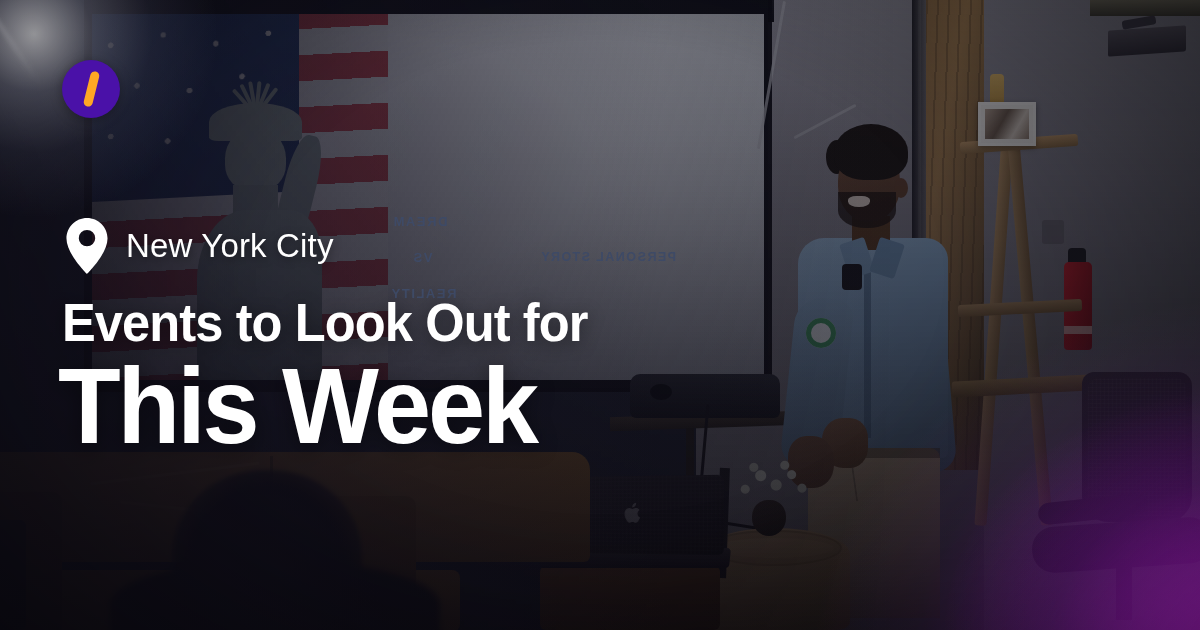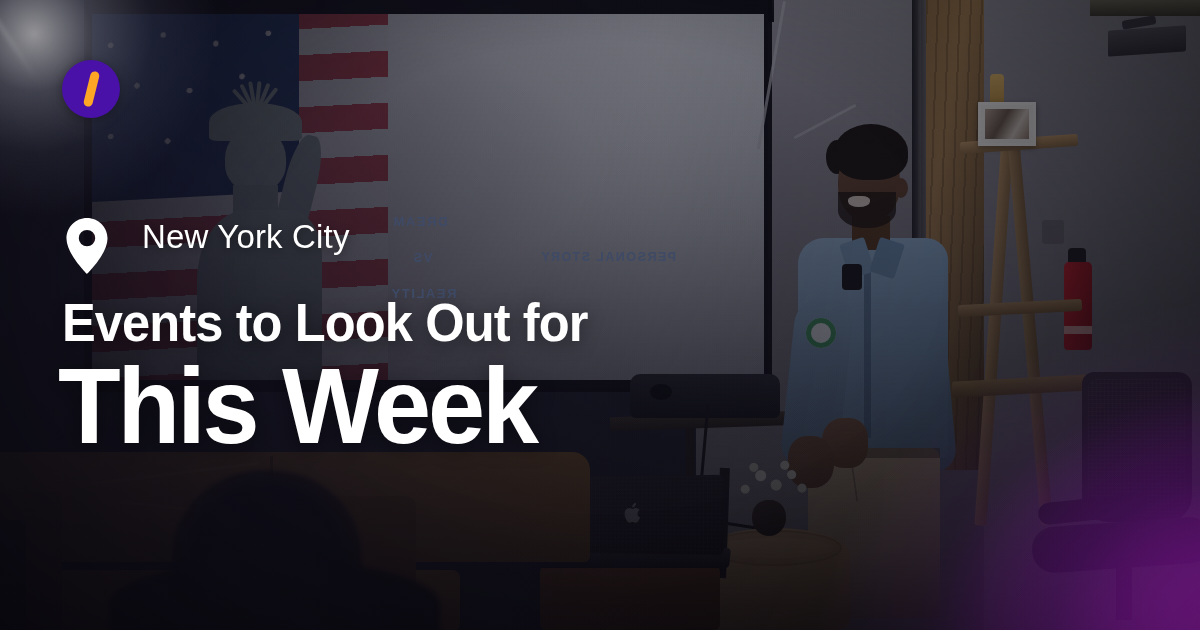--- a/index.html
+++ b/index.html
@@ -546,21 +546,21 @@
     box-shadow:0 2px 12px rgba(0,0,0,.35);
   }
   .logo-slash {
     width:9px; height:36px; border-radius:5px;
     background:#ffa724;
     transform:rotate(14deg);
   }
 
   .loc-row {
     position:absolute; left:64px; top:218px;
-    display:flex; align-items:flex-start; gap:32px;
+    display:flex; align-items:center; gap:16px;
   }
   .pin-icon { width:46px; height:56px; display:block; }
   .loc-text {
     color:#ffffff; font-size:33px; font-weight:400;
     letter-spacing:.005em;
     text-shadow:0 2px 10px rgba(0,0,0,.45);
     font-family:"Liberation Sans", sans-serif;
   }
 
   .headline-1 {

